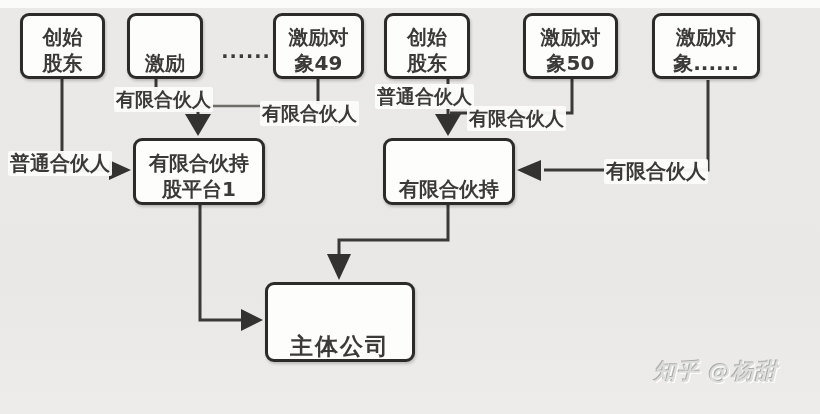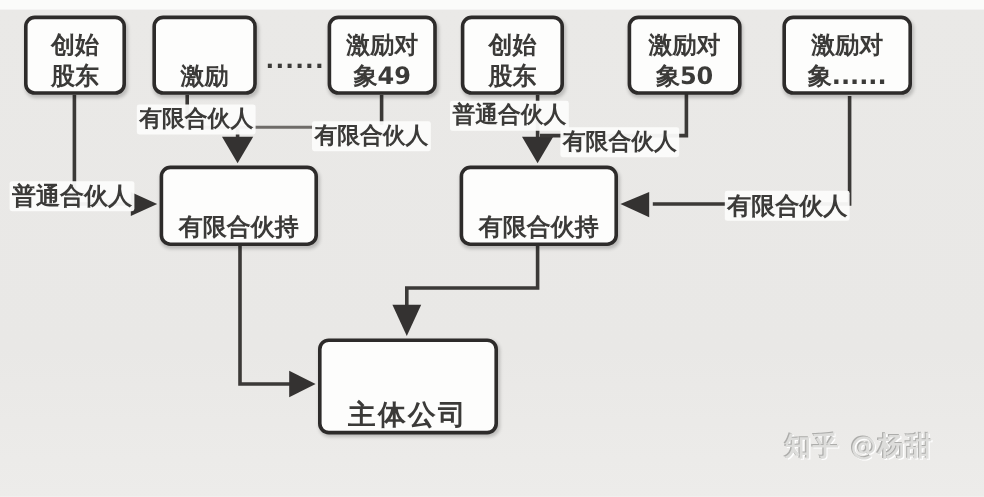--- a/index.html
+++ b/index.html
@@ -14,21 +14,21 @@
   .edge.thin{stroke:#6e6b68;stroke-width:2.5px;}
   .arrowhead{fill:#343231;stroke:none;}
   .node{
     position:absolute;display:flex;flex-direction:column;align-items:center;justify-content:flex-end;
     background:#fdfdfc;border:3px solid #2d2b2a;border-radius:9px;
     box-shadow:1px 2px 3px rgba(0,0,0,0.20);
     color:#3b3a38;font-weight:600;font-size:20px;line-height:26px;text-align:center;
     box-sizing:border-box;
   }
   .n-founder1{left:20px;top:13px;width:85px;height:66px;}
-  .n-incentive1{left:127px;top:13px;width:87px;height:66px;}
+  .n-incentive1{left:127px;top:13px;width:76px;height:66px;}
   .n-incentive49{left:273px;top:13px;width:91px;height:66px;}
   .n-founder2{left:384px;top:13px;width:86px;height:66px;}
   .n-incentive50{left:523px;top:13px;width:95px;height:66px;}
   .n-incentiveN{left:652px;top:13px;width:108px;height:66px;}
   .n-platform1{left:133px;top:138px;width:132px;height:67px;}
   .n-platform2{left:383px;top:138px;width:132px;height:67px;}
   .n-main{left:265px;top:282px;width:150px;height:80px;font-size:23px;letter-spacing:2px;}
   .ellipsis{
     position:absolute;left:214px;top:40px;width:64px;height:28px;
     color:#3b3a38;font-weight:700;font-size:19px;letter-spacing:1px;text-align:center;
@@ -39,21 +39,21 @@
     border-radius:2px;
   }
   .l-gp-founder1{left:8px;top:151px;font-size:20px;}
   .l-lp-incentive1{left:114px;top:87px;}
   .l-lp-incentive49{left:260px;top:101px;}
   .l-gp-founder2{left:375px;top:84px;}
   .l-lp-incentive50{left:467px;top:106px;}
   .l-lp-incentiveN{left:604px;top:159px;font-size:20px;}
   .watermark{
     position:absolute;left:654px;top:357px;font-size:22px;letter-spacing:1px;font-weight:600;
-    color:#dddddb;text-shadow:-1px -1px 0 #adadab, 1px 1px 0 #ffffff;
+    color:#dddddb;text-shadow:-1px -1px 0 #adadab, 1px 1px 0 #ffffff;font-style:italic;
   }
 </style>
 </head>
 <body>
 
 <div class="canvas">
   <div class="top-strip"></div>
 
   <svg class="edges" viewBox="0 0 820 414" xmlns="http://www.w3.org/2000/svg">
     <path class="edge" d="M62 79 V170 H110"></path>
@@ -94,20 +94,21 @@
     <span>激励对</span>
     <span>象50</span>
   </div>
   <div class="node n-incentiveN">
     <span>激励对</span>
     <span>象......</span>
   </div>
 
   <div class="node n-platform1">
     <span>有限合伙持</span>
+    <span>股平台1</span>
   </div>
   <div class="node n-platform2">
     <span>有限合伙持</span>
   </div>
 
   <div class="node n-main">
     <span>主体公司</span>
   </div>
 
   <div class="edge-label l-gp-founder1">普通合伙人</div>

